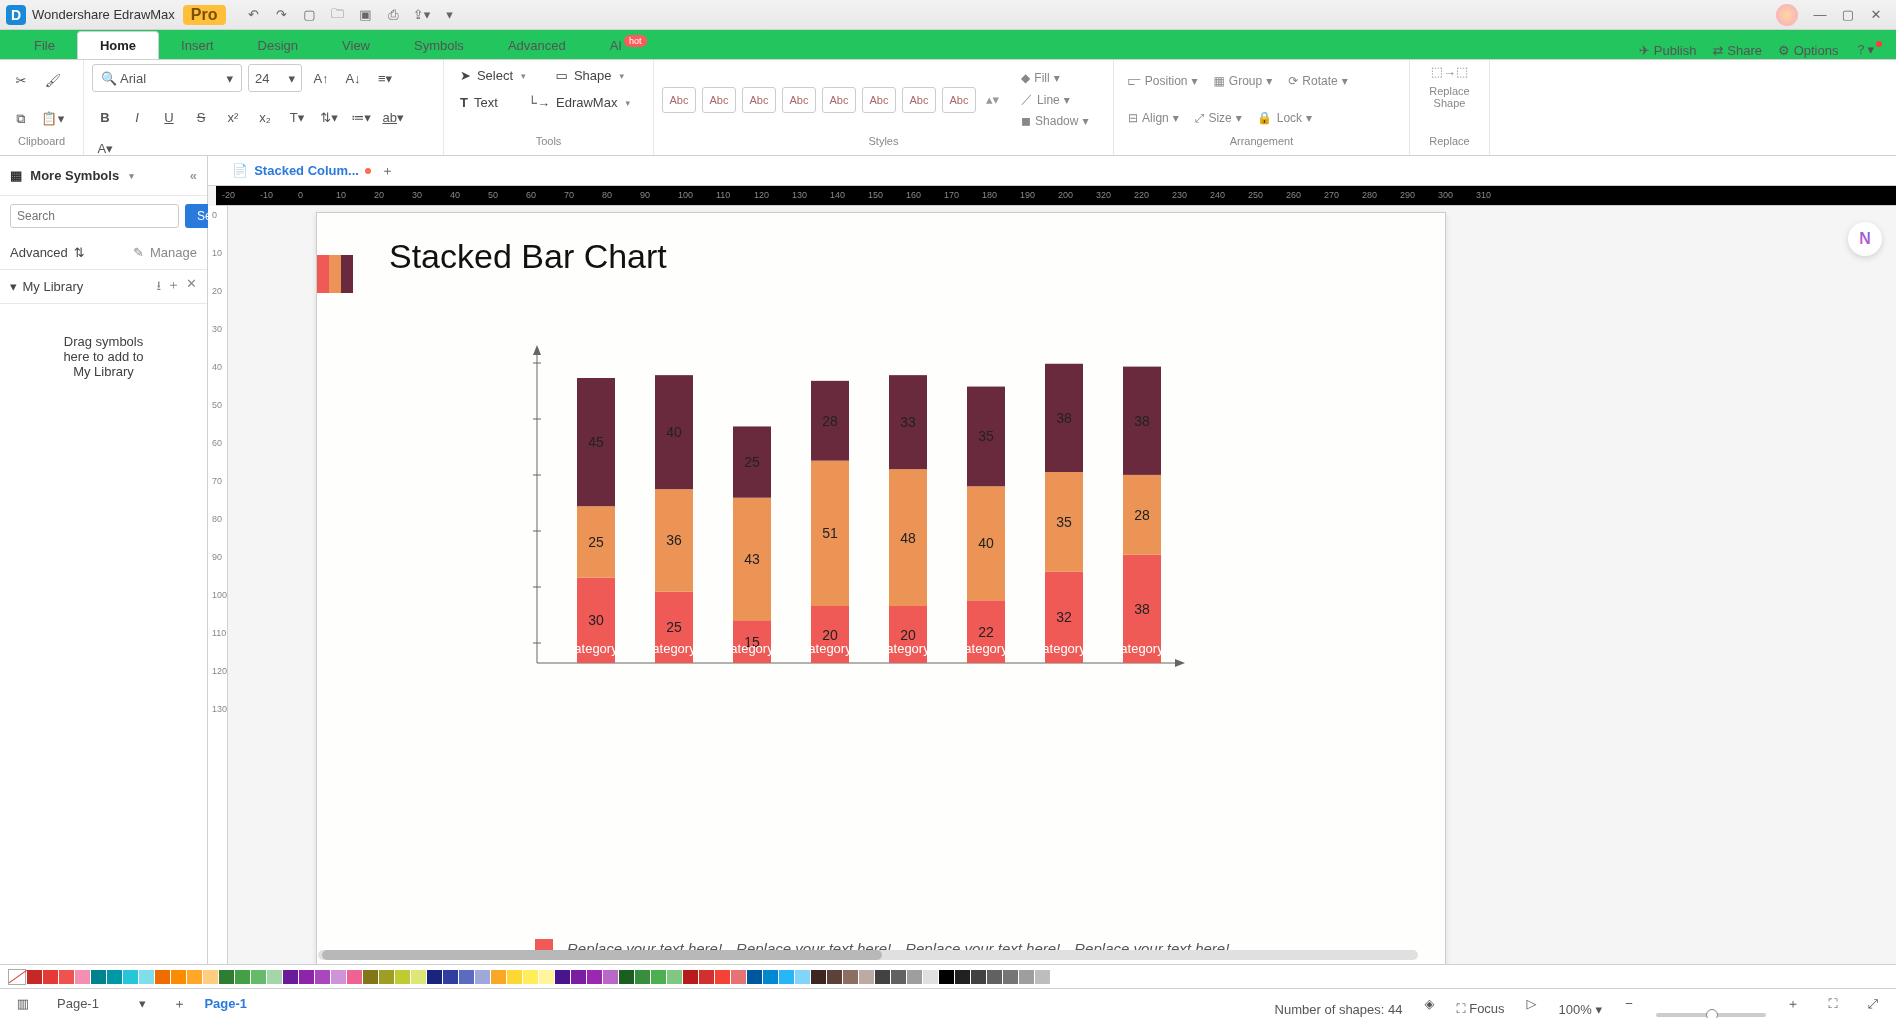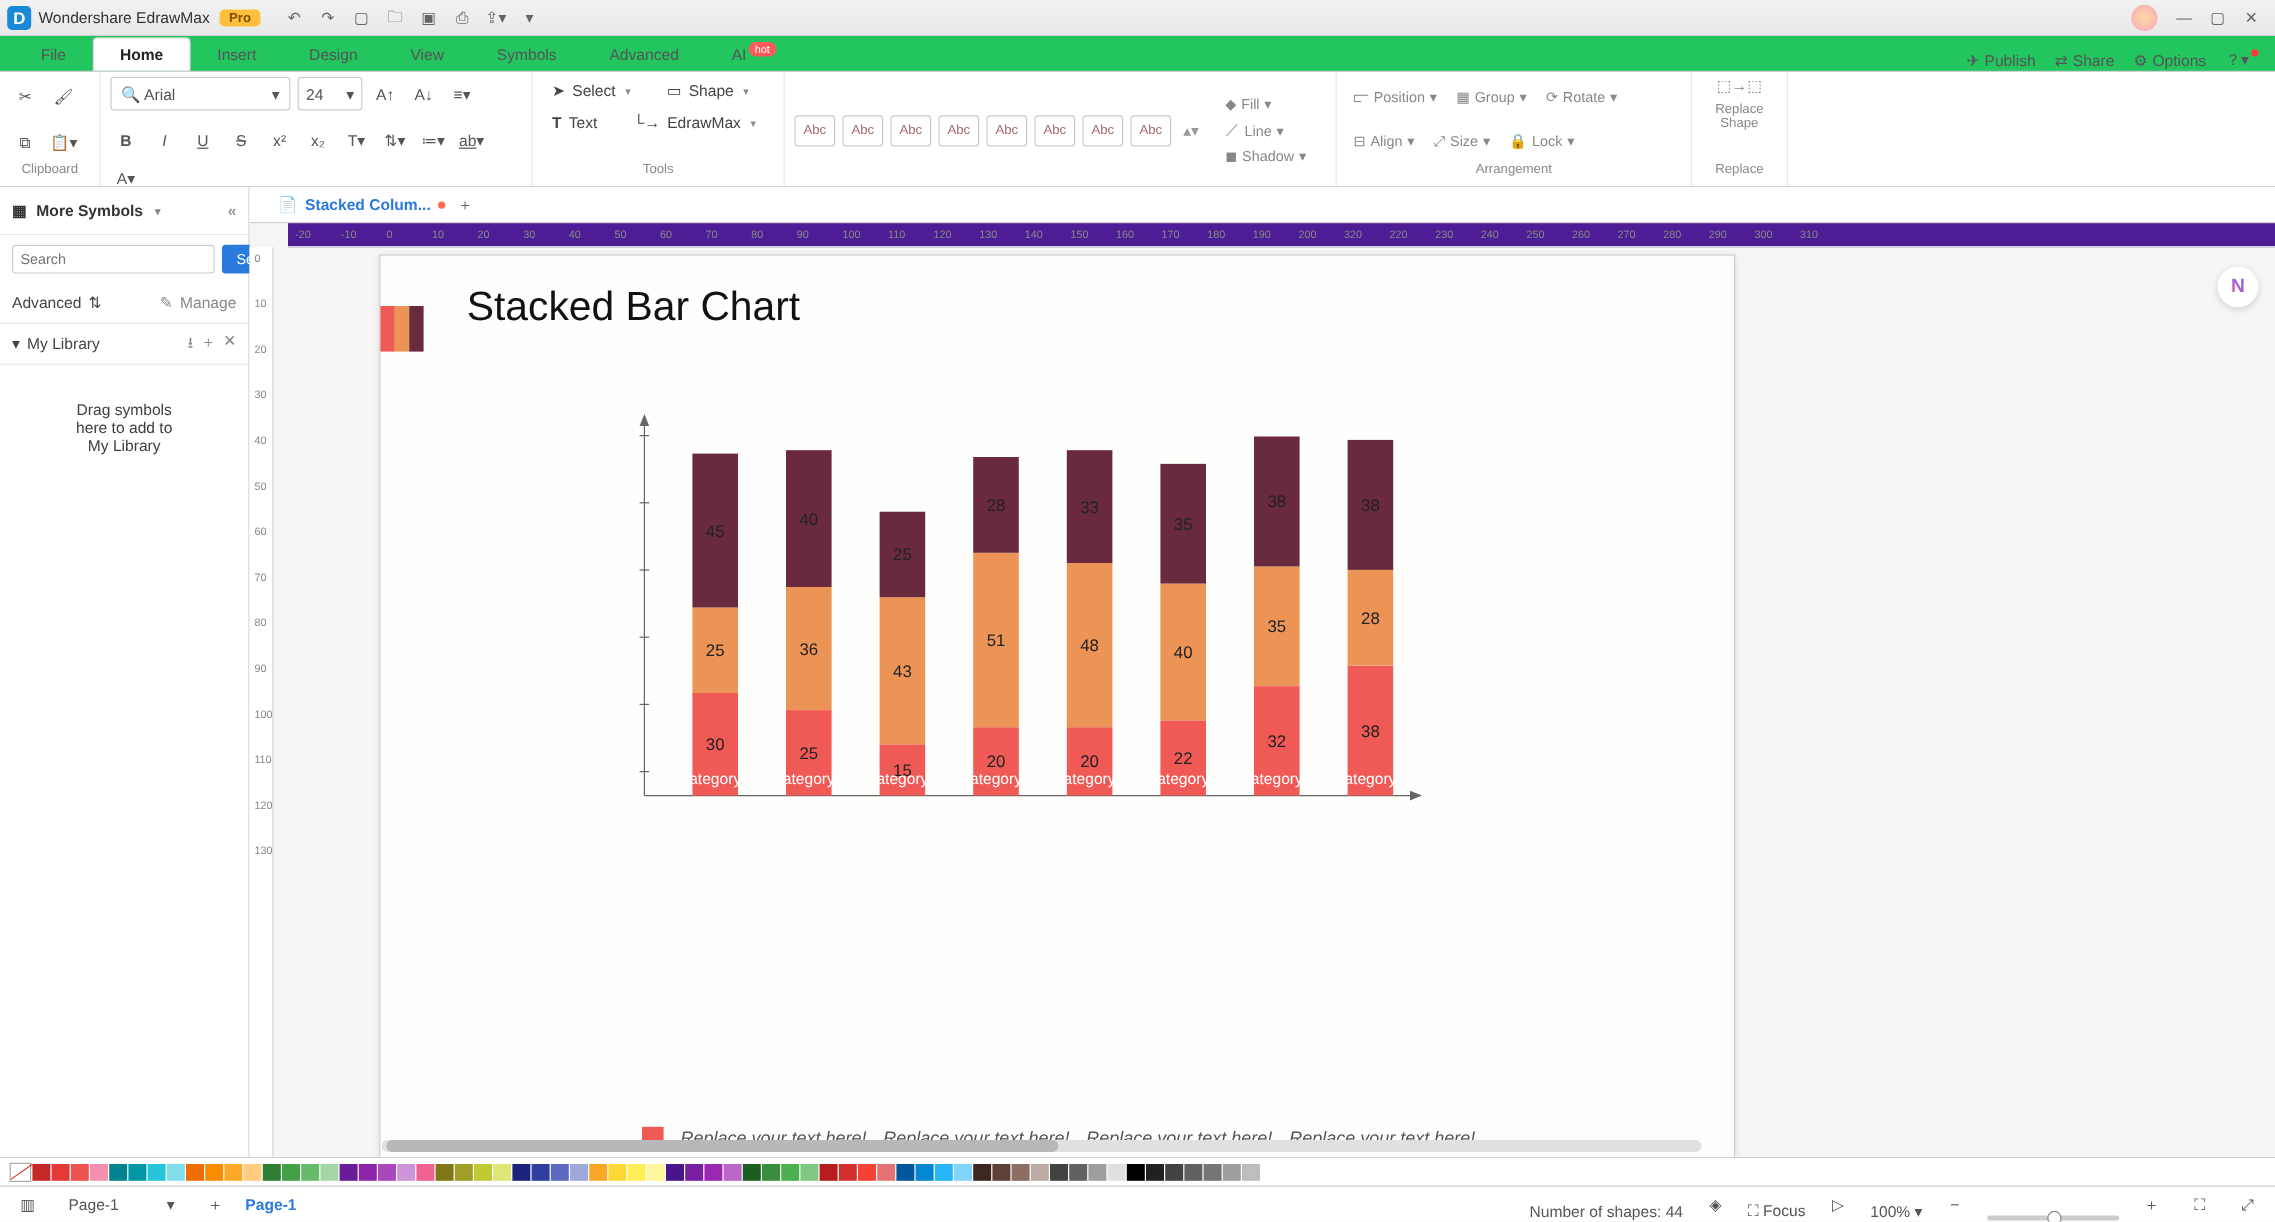--- a/index.html
+++ b/index.html
@@ -2,21 +2,21 @@
 <html><head>
 <meta charset="utf-8">
 <style>
 *{box-sizing:border-box;margin:0;padding:0;font-family:Arial,sans-serif}
 body{width:1896px;height:1018px;background:#f5f5f5;overflow:hidden;font-size:13px;color:#333}
 :root{--light:#e8e8e8;--border:#d0d0d0;--blue:#2a7ade;--dark:#555;--accent:#0078d4}
 
 .titlebar{height:30px;background:linear-gradient(#f2f2f2,#e8e8e8);display:flex;align-items:center;padding:0 6px;border-bottom:1px solid var(--border)}
 .app-logo{width:20px;height:20px;background:#1a8ad8;border-radius:4px;color:#fff;font-weight:bold;display:flex;align-items:center;justify-content:center;font-size:14px;margin-right:6px}
 .app-name{font-size:13px;color:#333}
-.pro-badge{background:#ffbf3b;color:#7a4f00;border-radius:4px;padding:1px 8px;font-size:11px;font-weight:bold;margin-left:8px}
+.pro-badge{background:#ffbf3b;color:#7a4f00;border-radius:4px;padding:1px 8px;font-size:16px;font-weight:bold;margin-left:8px}
 .titlebar .spacer{width:14px}
 .titlebar .tbtn{width:24px;height:24px;display:flex;align-items:center;justify-content:center;color:#666;margin:0 2px}
 .titlebar .right{margin-left:auto;display:flex;align-items:center}
 .avatar{width:22px;height:22px;border-radius:50%;background:radial-gradient(circle,#ffd9a0,#f7a6c1);margin-right:8px}
 
 .menubar{height:30px;background:#22c55e;display:flex;align-items:flex-end;padding:0 12px;border-bottom:1px solid var(--border)}
 .menubar .tab{padding:6px 22px;color:#555;cursor:pointer;font-size:13px}
 .menubar .tab.active{background:#fff;border:1px solid var(--border);border-bottom:none;border-radius:4px 4px 0 0;font-weight:bold;color:#222}
 .hot{background:#ff5a5a;color:#fff;font-size:9px;border-radius:8px;padding:1px 5px;margin-left:2px;position:relative;top:-6px}
 .menubar .right{margin-left:auto;display:flex;align-items:center;gap:16px;color:#555}
@@ -44,21 +44,21 @@
 .lp-search input{flex:1;border:1px solid #ccc;border-radius:3px;padding:4px 6px;font-size:12px}
 .lp-search button{background:#2a7ade;color:#fff;border:none;border-radius:3px;padding:4px 12px;font-size:12px}
 .lp-row{height:34px;display:flex;align-items:center;padding:0 10px;font-size:13px;color:#444;gap:6px;border-bottom:1px solid var(--light)}
 .lp-row .r{margin-left:auto;display:flex;gap:6px;color:#888}
 .lp-drop{flex:1;color:#404040;font-size:13px;text-align:center;padding-top:30px}
 
 .canvas-wrap{flex:1;display:flex;flex-direction:column;background:#f5f5f5;position:relative}
 .tabs-row{height:30px;background:#fff;display:flex;align-items:center;padding-left:24px;border-bottom:1px solid var(--border);gap:10px}
 .doc-tab{display:flex;align-items:center;gap:6px;color:#2a7ade;font-weight:bold;font-size:13px}
 .doc-dirty{width:6px;height:6px;background:#ff6a4a;border-radius:50%}
-.ruler-h{height:20px;background:#4c1d95;display:flex;position:relative;border-bottom:1px solid var(--border);margin-left:32px;overflow:hidden}
+.ruler-h{height:20px;background:#000000;display:flex;position:relative;border-bottom:1px solid var(--border);margin-left:8px;overflow:hidden}
 .ruler-h .tick{position:absolute;top:4px;font-size:9px;color:#888}
 .ruler-v{width:20px;background:#fff;position:absolute;left:0;top:50px;bottom:0;border-right:1px solid var(--border)}
 .ruler-v .tick{position:absolute;left:4px;font-size:9px;color:#888}
 .canvas{flex:1;position:relative;overflow:hidden;margin-left:20px}
 .page{position:absolute;left:88px;top:6px;width:1130px;height:760px;background:#fefefc;border:1px solid #ccc;box-shadow:0 2px 6px rgba(0,0,0,0.1)}
 .chart-title{position:absolute;left:72px;top:24px;font-size:34px;color:#111}
 .title-deco{position:absolute;left:0;top:42px;display:flex}
 .title-deco div{width:12px;height:38px}
 
 .chartbox{position:absolute;left:210px;top:130px}
@@ -199,20 +199,21 @@
       <div class="style-sw">Abc</div>
       <div class="style-sw">Abc</div>
       <div class="style-sw">Abc</div>
       <div style="display:flex;flex-direction:column;margin-left:4px;color:#999">▴▾</div>
       <div class="col-stack" style="margin-left:10px">
         <div class="prop-item">◆ <span>Fill</span>▾</div>
         <div class="prop-item">／ <span>Line</span>▾</div>
         <div class="prop-item">◼ <span>Shadow</span>▾</div>
       </div>
     </div>
+    <div class="rib-label">Styles</div>
   </div>
   <div class="rib-group" style="width:296px">
     <div class="rib-top" style="flex-wrap:wrap;gap:4px">
       <div class="prop-item">⫍ <span>Position</span>▾</div>
       <div class="prop-item">▦ <span>Group</span>▾</div>
       <div class="prop-item">⟳ <span>Rotate</span>▾</div>
       <div class="prop-item">⊟ <span>Align</span>▾</div>
       <div class="prop-item">⤢ <span>Size</span>▾</div>
       <div class="prop-item">🔒 <span>Lock</span>▾</div>
     </div>

